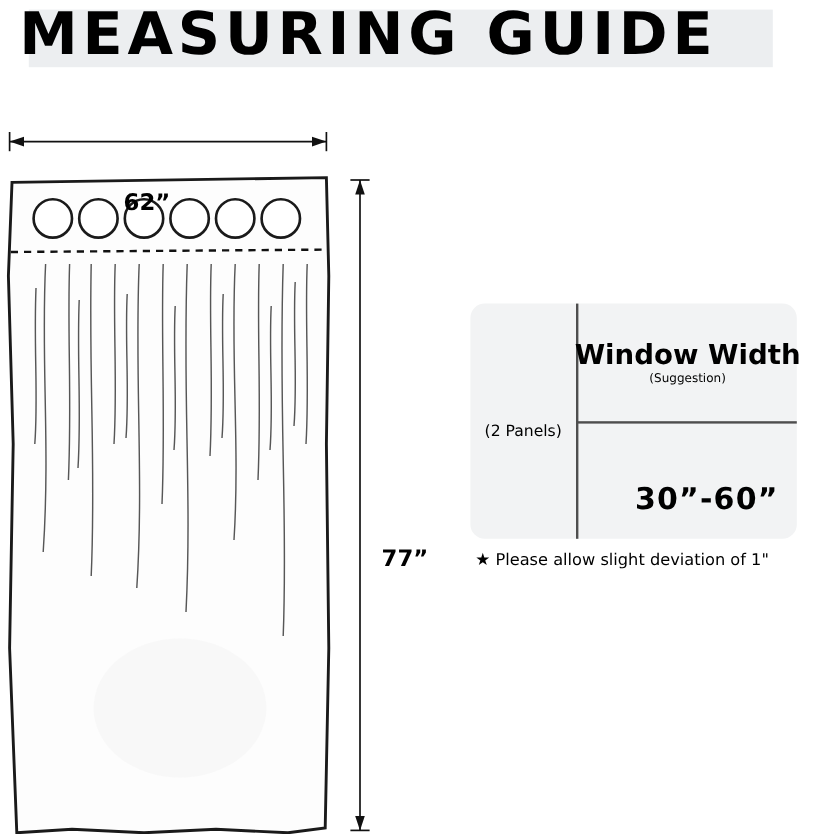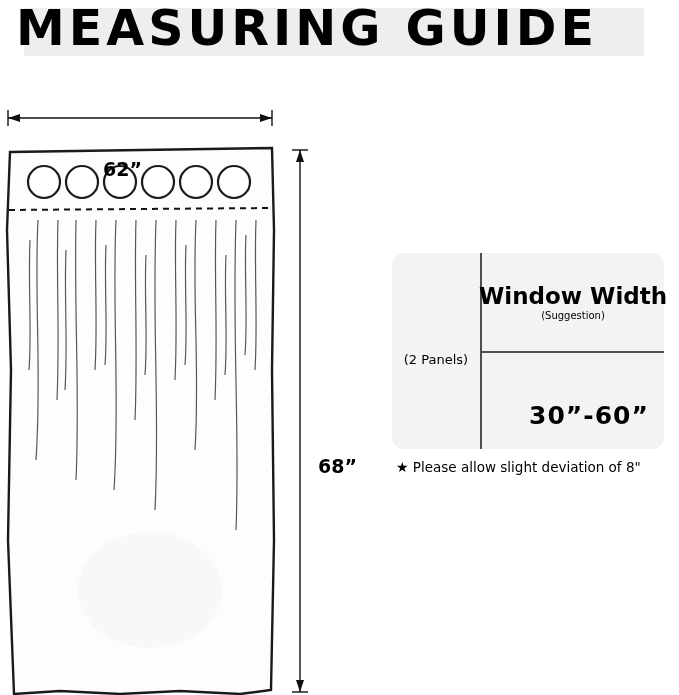--- a/index.html
+++ b/index.html
@@ -234,35 +234,35 @@
       <path d="M146,185 C144,225 148,265 145,305"></path>
       <path d="M186,175 C184,215 188,255 185,295"></path>
       <path d="M226,185 C224,225 228,265 225,305"></path>
       <path d="M246,165 C244,205 248,245 245,285"></path>
     </g>
 
     <ellipse cx="150" cy="520" rx="72" ry="58" fill="#f7f7f7" opacity="0.9"></ellipse>
   </svg>
 
   <div class="width-label">62”</div>
-  <div class="height-label">68”</div>
+  <div class="height-label">77”</div>
 </div>
 
 <div class="info-box">
   <div class="info-divider-v"></div>
   <div class="info-divider-h"></div>
 
   <div class="panel-size">
     <div class="small">(2 Panels)</div>
   </div>
 
   <div class="win-width">
     <div class="big">Window Width</div>
     <div class="small">(Suggestion)</div>
   </div>
 
   <div class="win-range">30”-60”</div>
 </div>
 
 <div class="note">
   <span class="star">★</span>
-  <span>Please allow slight deviation of 8"</span>
+  <span>Please allow slight deviation of 1"</span>
 </div>
 
 </body></html>

